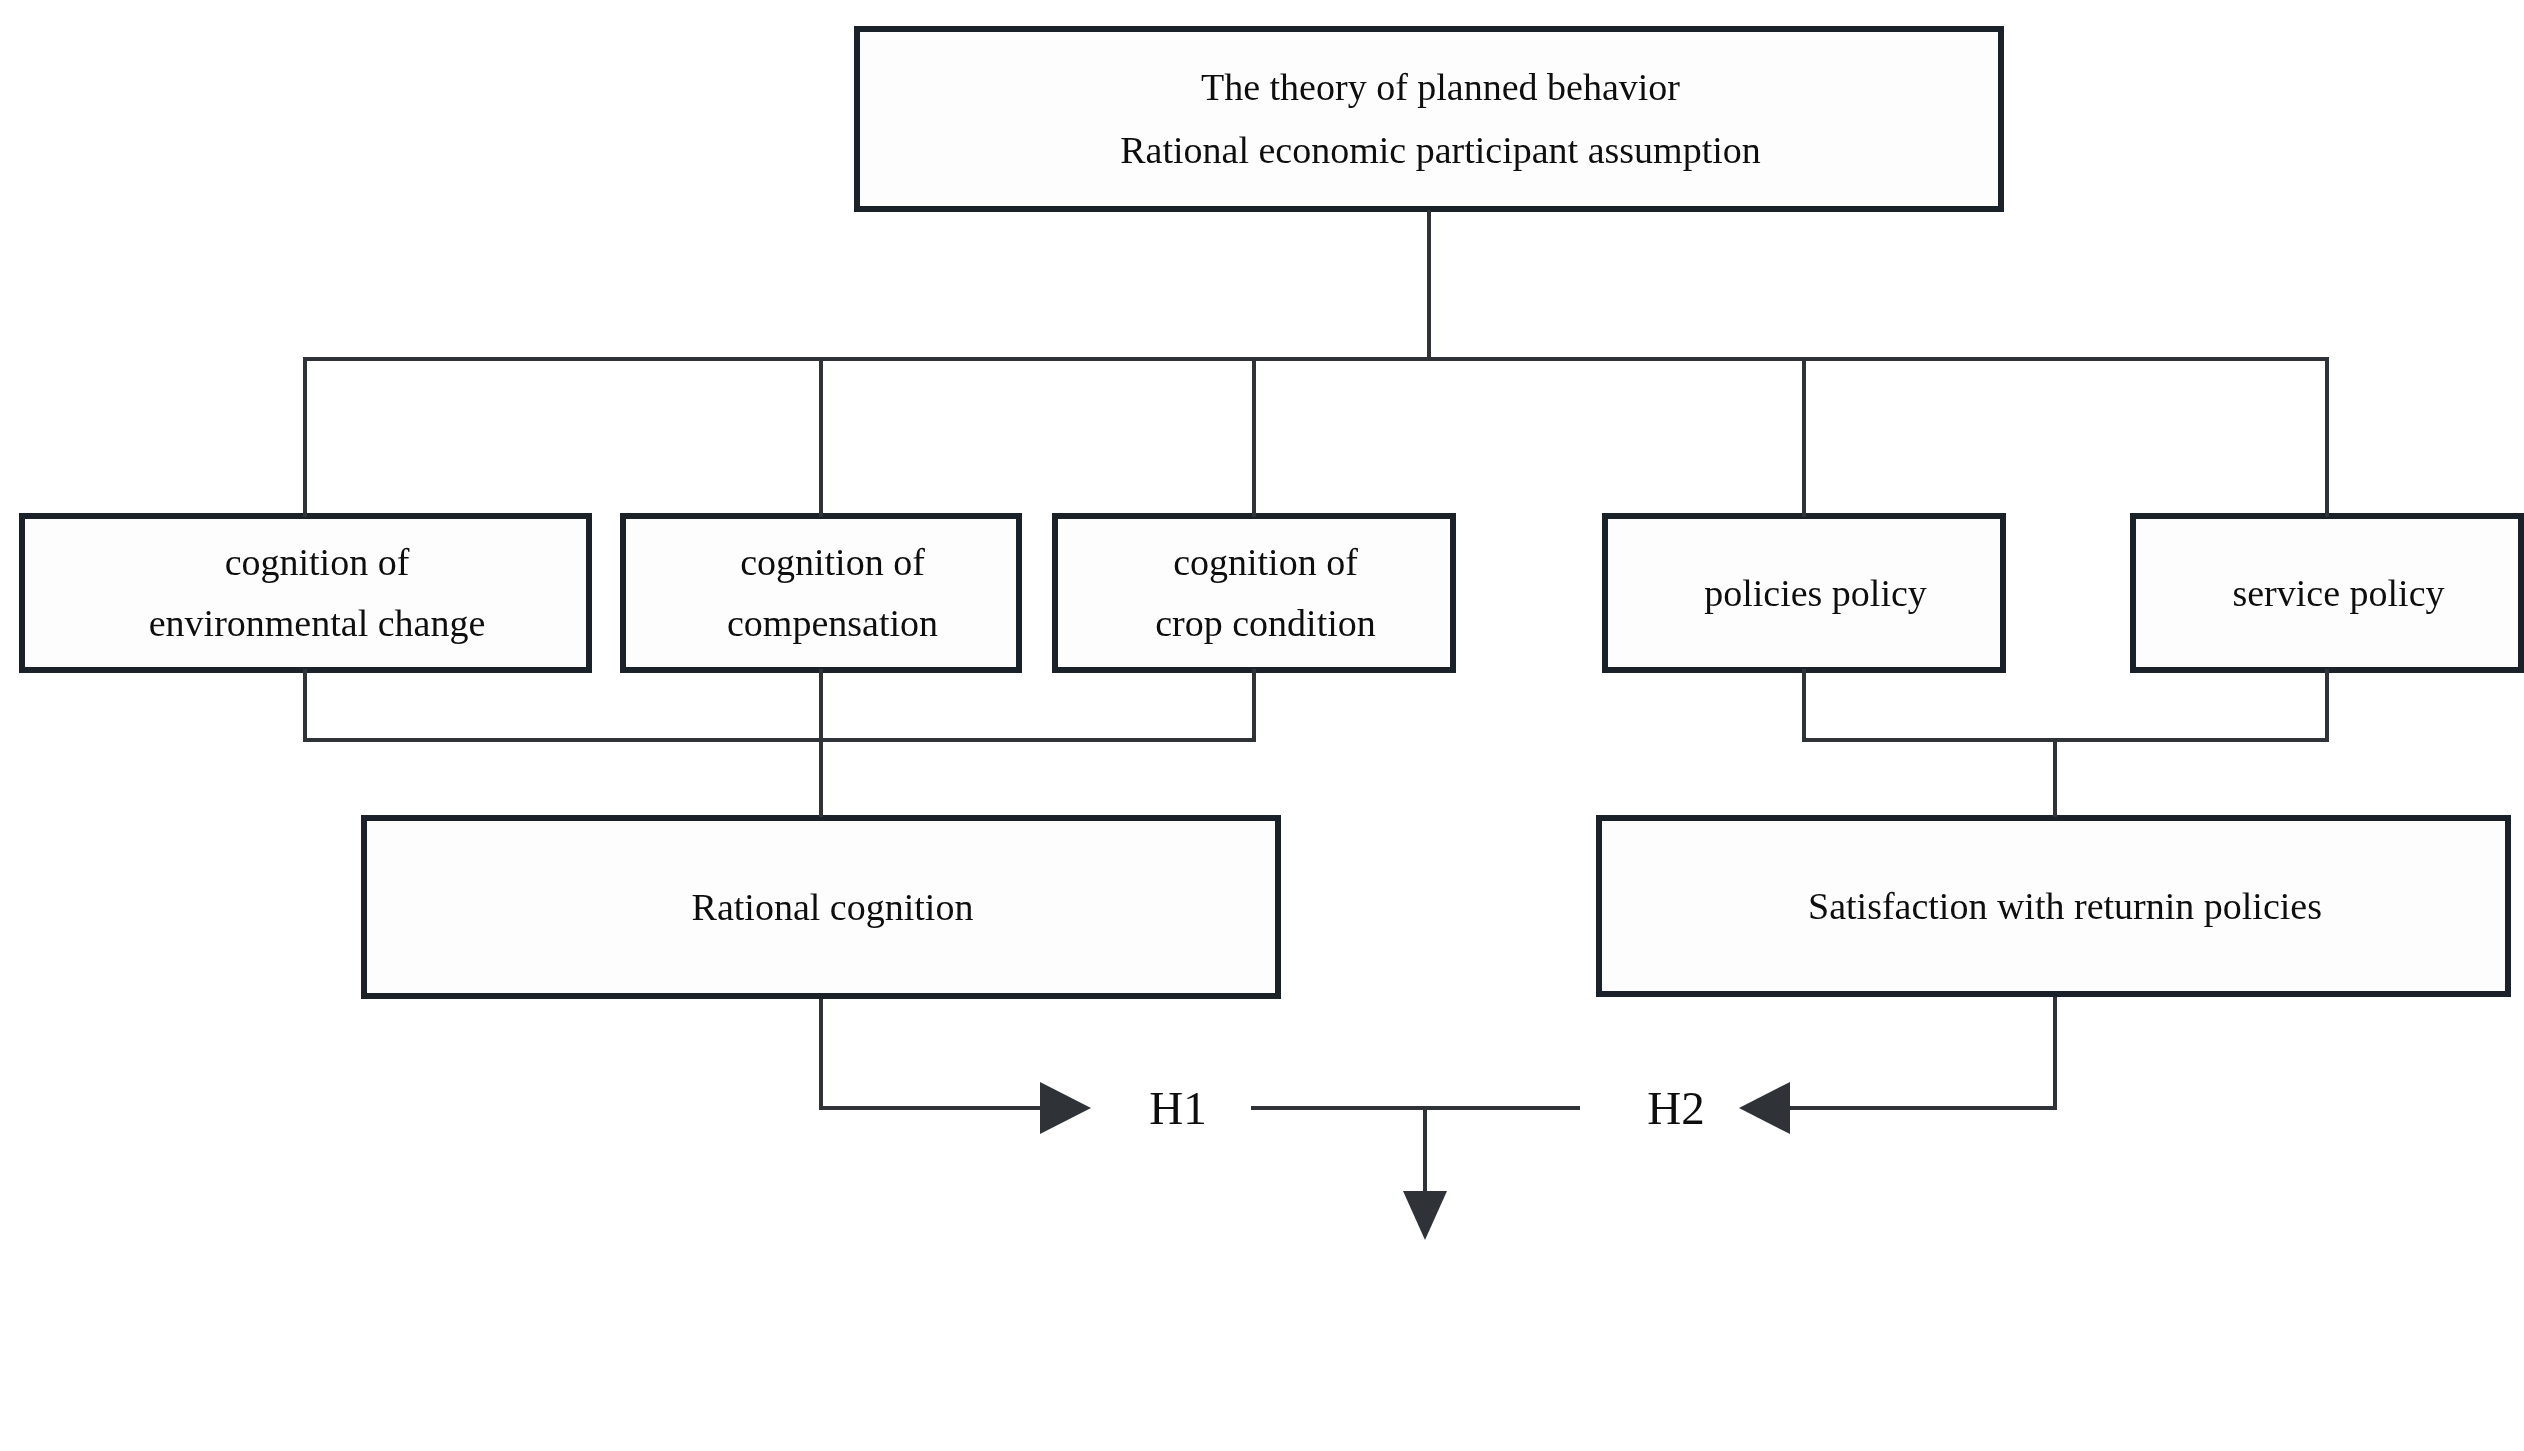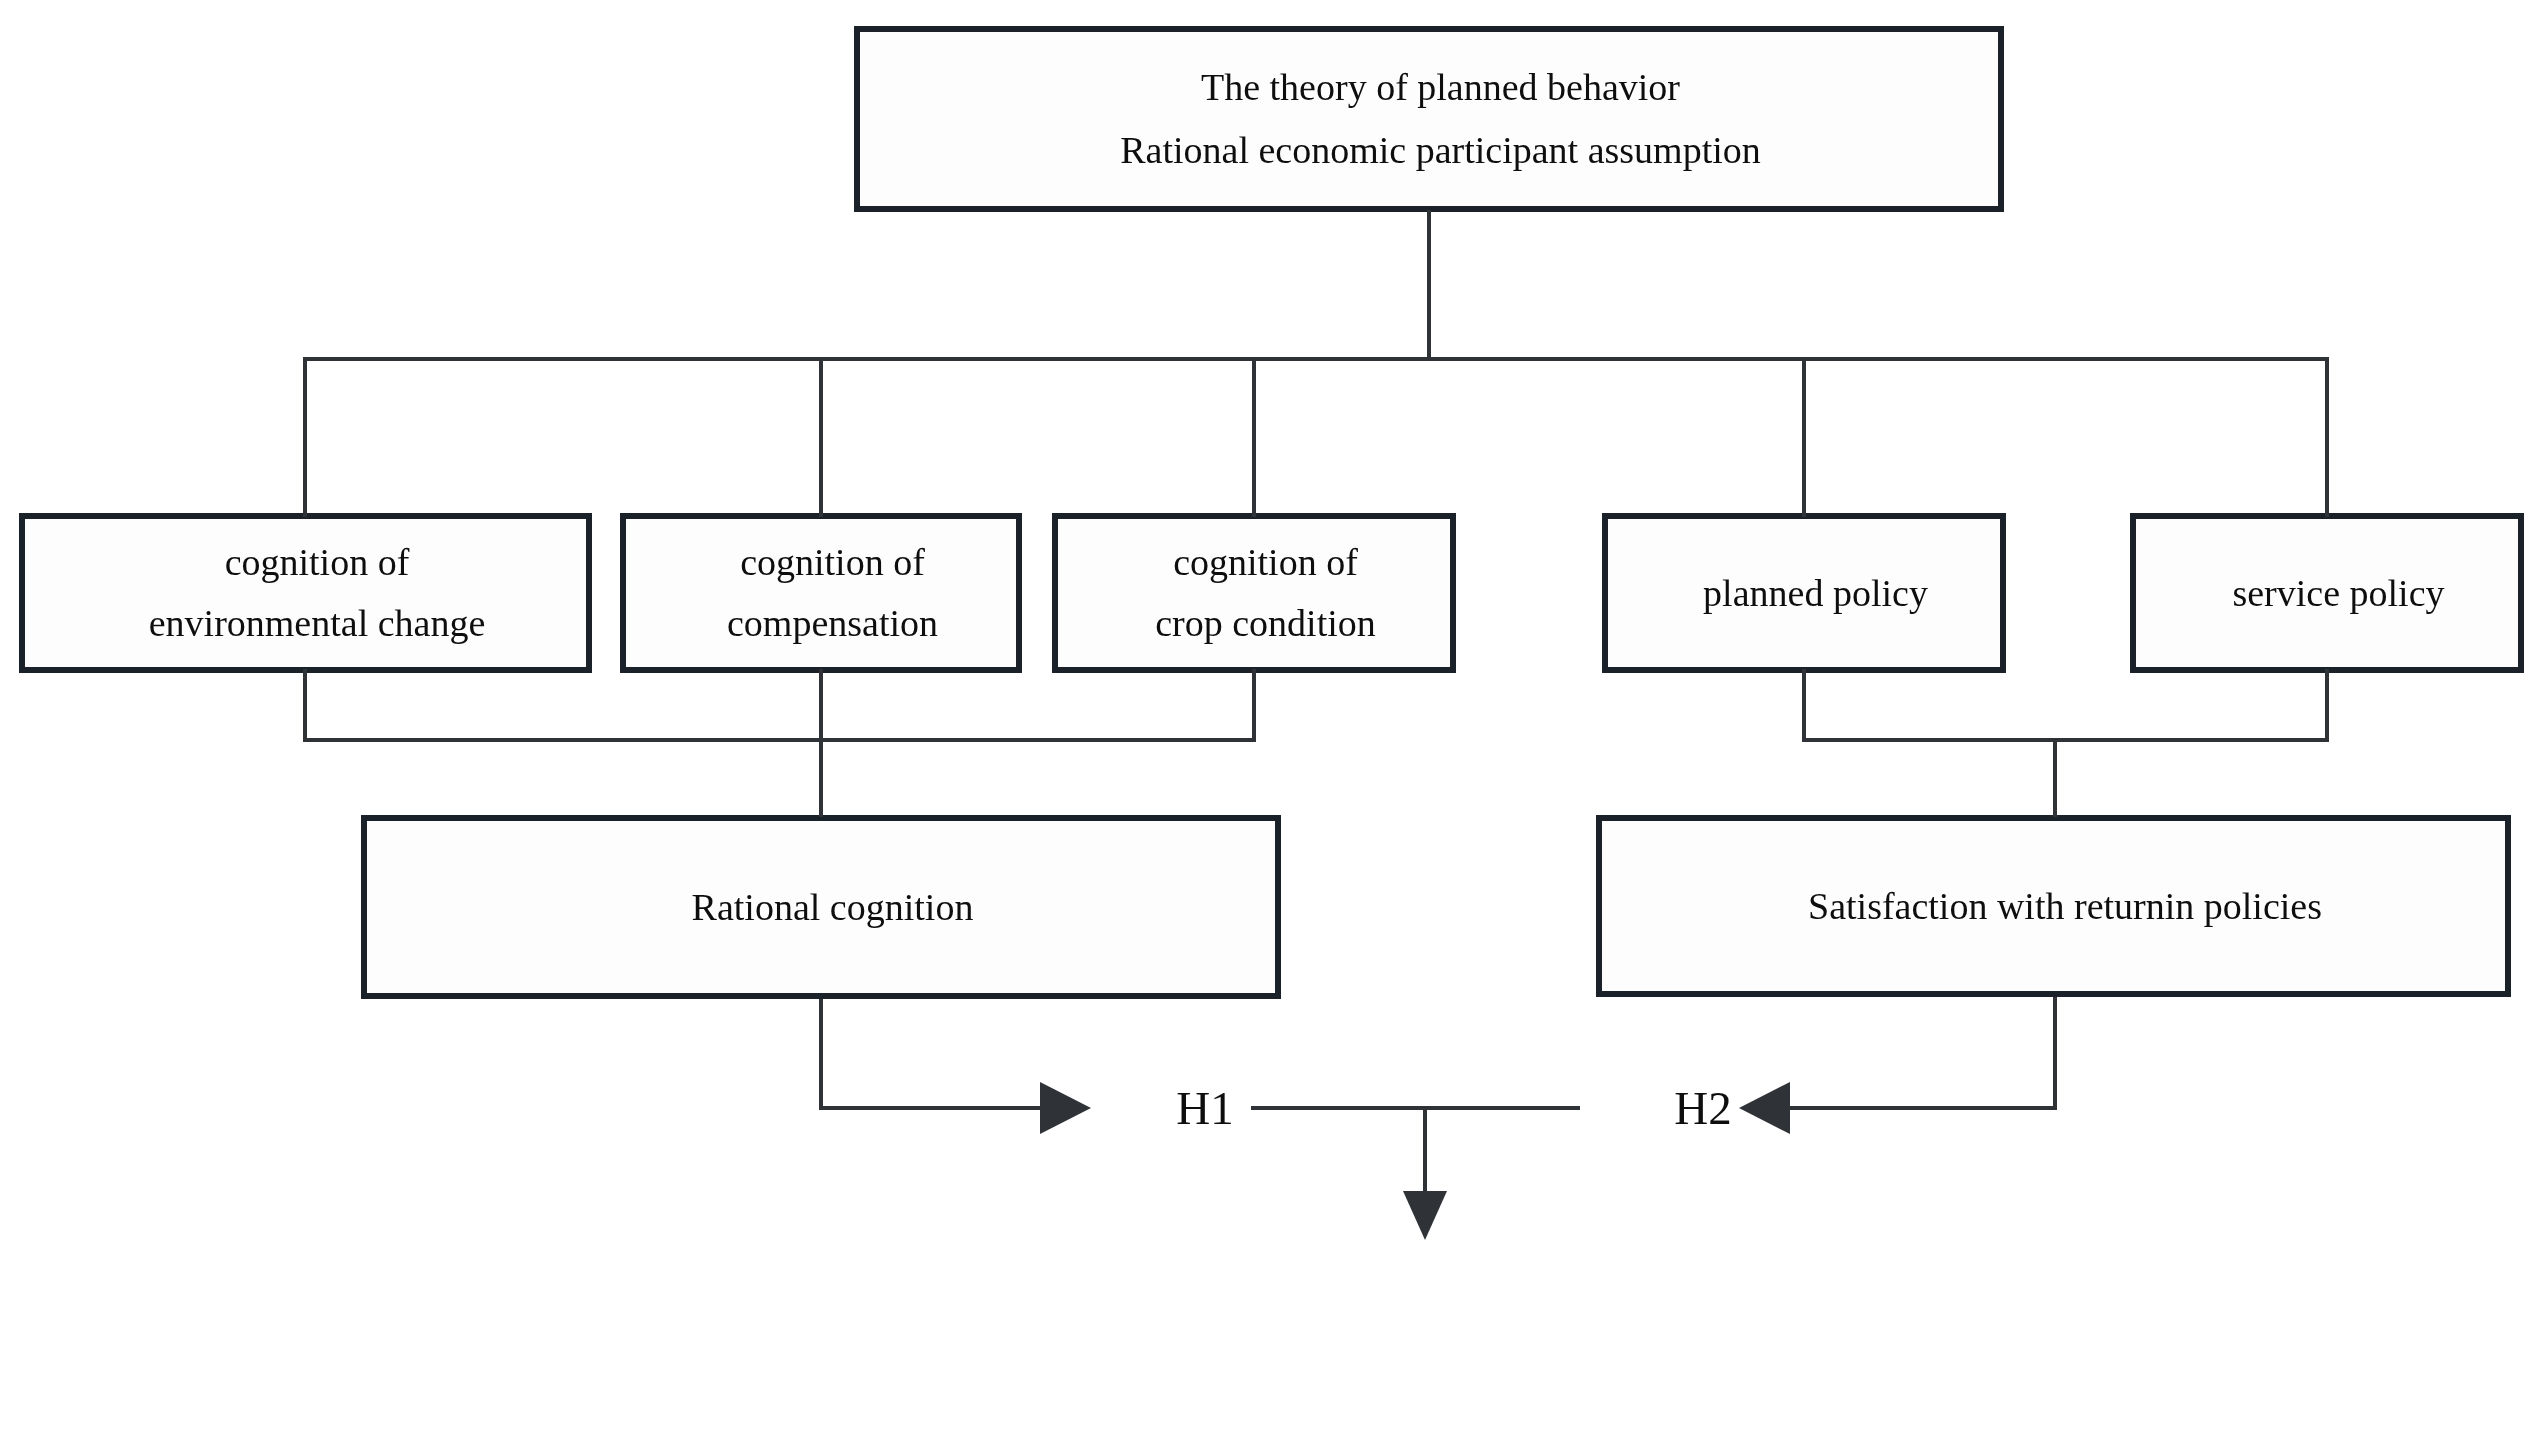--- a/index.html
+++ b/index.html
@@ -39,21 +39,20 @@
   .v{width:3.8px;}
   .arrow{position:absolute;width:0;height:0;}
   .arrow.right{border-top:26px solid transparent;border-bottom:26px solid transparent;border-left:51px solid var(--line);}
   .arrow.left{border-top:26px solid transparent;border-bottom:26px solid transparent;border-right:51px solid var(--line);}
   .arrow.down{border-left:22.5px solid transparent;border-right:22.5px solid transparent;border-top:49px solid var(--line);}
   .hyp{
     position:absolute;
     transform:translate(-50%,-50%);
     font-size:47px;
     white-space:nowrap;
-    margin-left:27px;
   }
 </style>
 </head>
 <body>
 
 <div class="canvas">
 
   <div class="box title" style="left:854px;top:26px;width:1150px;height:186px">
     <span class="ln">The theory of planned behavior</span>
     <span class="ln">Rational economic participant assumption</span>
@@ -68,21 +67,21 @@
     <span class="ln">cognition of</span>
     <span class="ln">compensation</span>
   </div>
 
   <div class="box" style="left:1052px;top:513px;width:404px;height:160px">
     <span class="ln">cognition of</span>
     <span class="ln">crop condition</span>
   </div>
 
   <div class="box" style="left:1602px;top:513px;width:404px;height:160px">
-    <span class="ln">planned policy</span>
+    <span class="ln">policies policy</span>
   </div>
 
   <div class="box" style="left:2130px;top:513px;width:394px;height:160px">
     <span class="ln">service policy</span>
   </div>
 
   <div class="box" style="left:361px;top:815px;width:920px;height:184px">
     <span class="ln">Rational cognition</span>
   </div>
 

